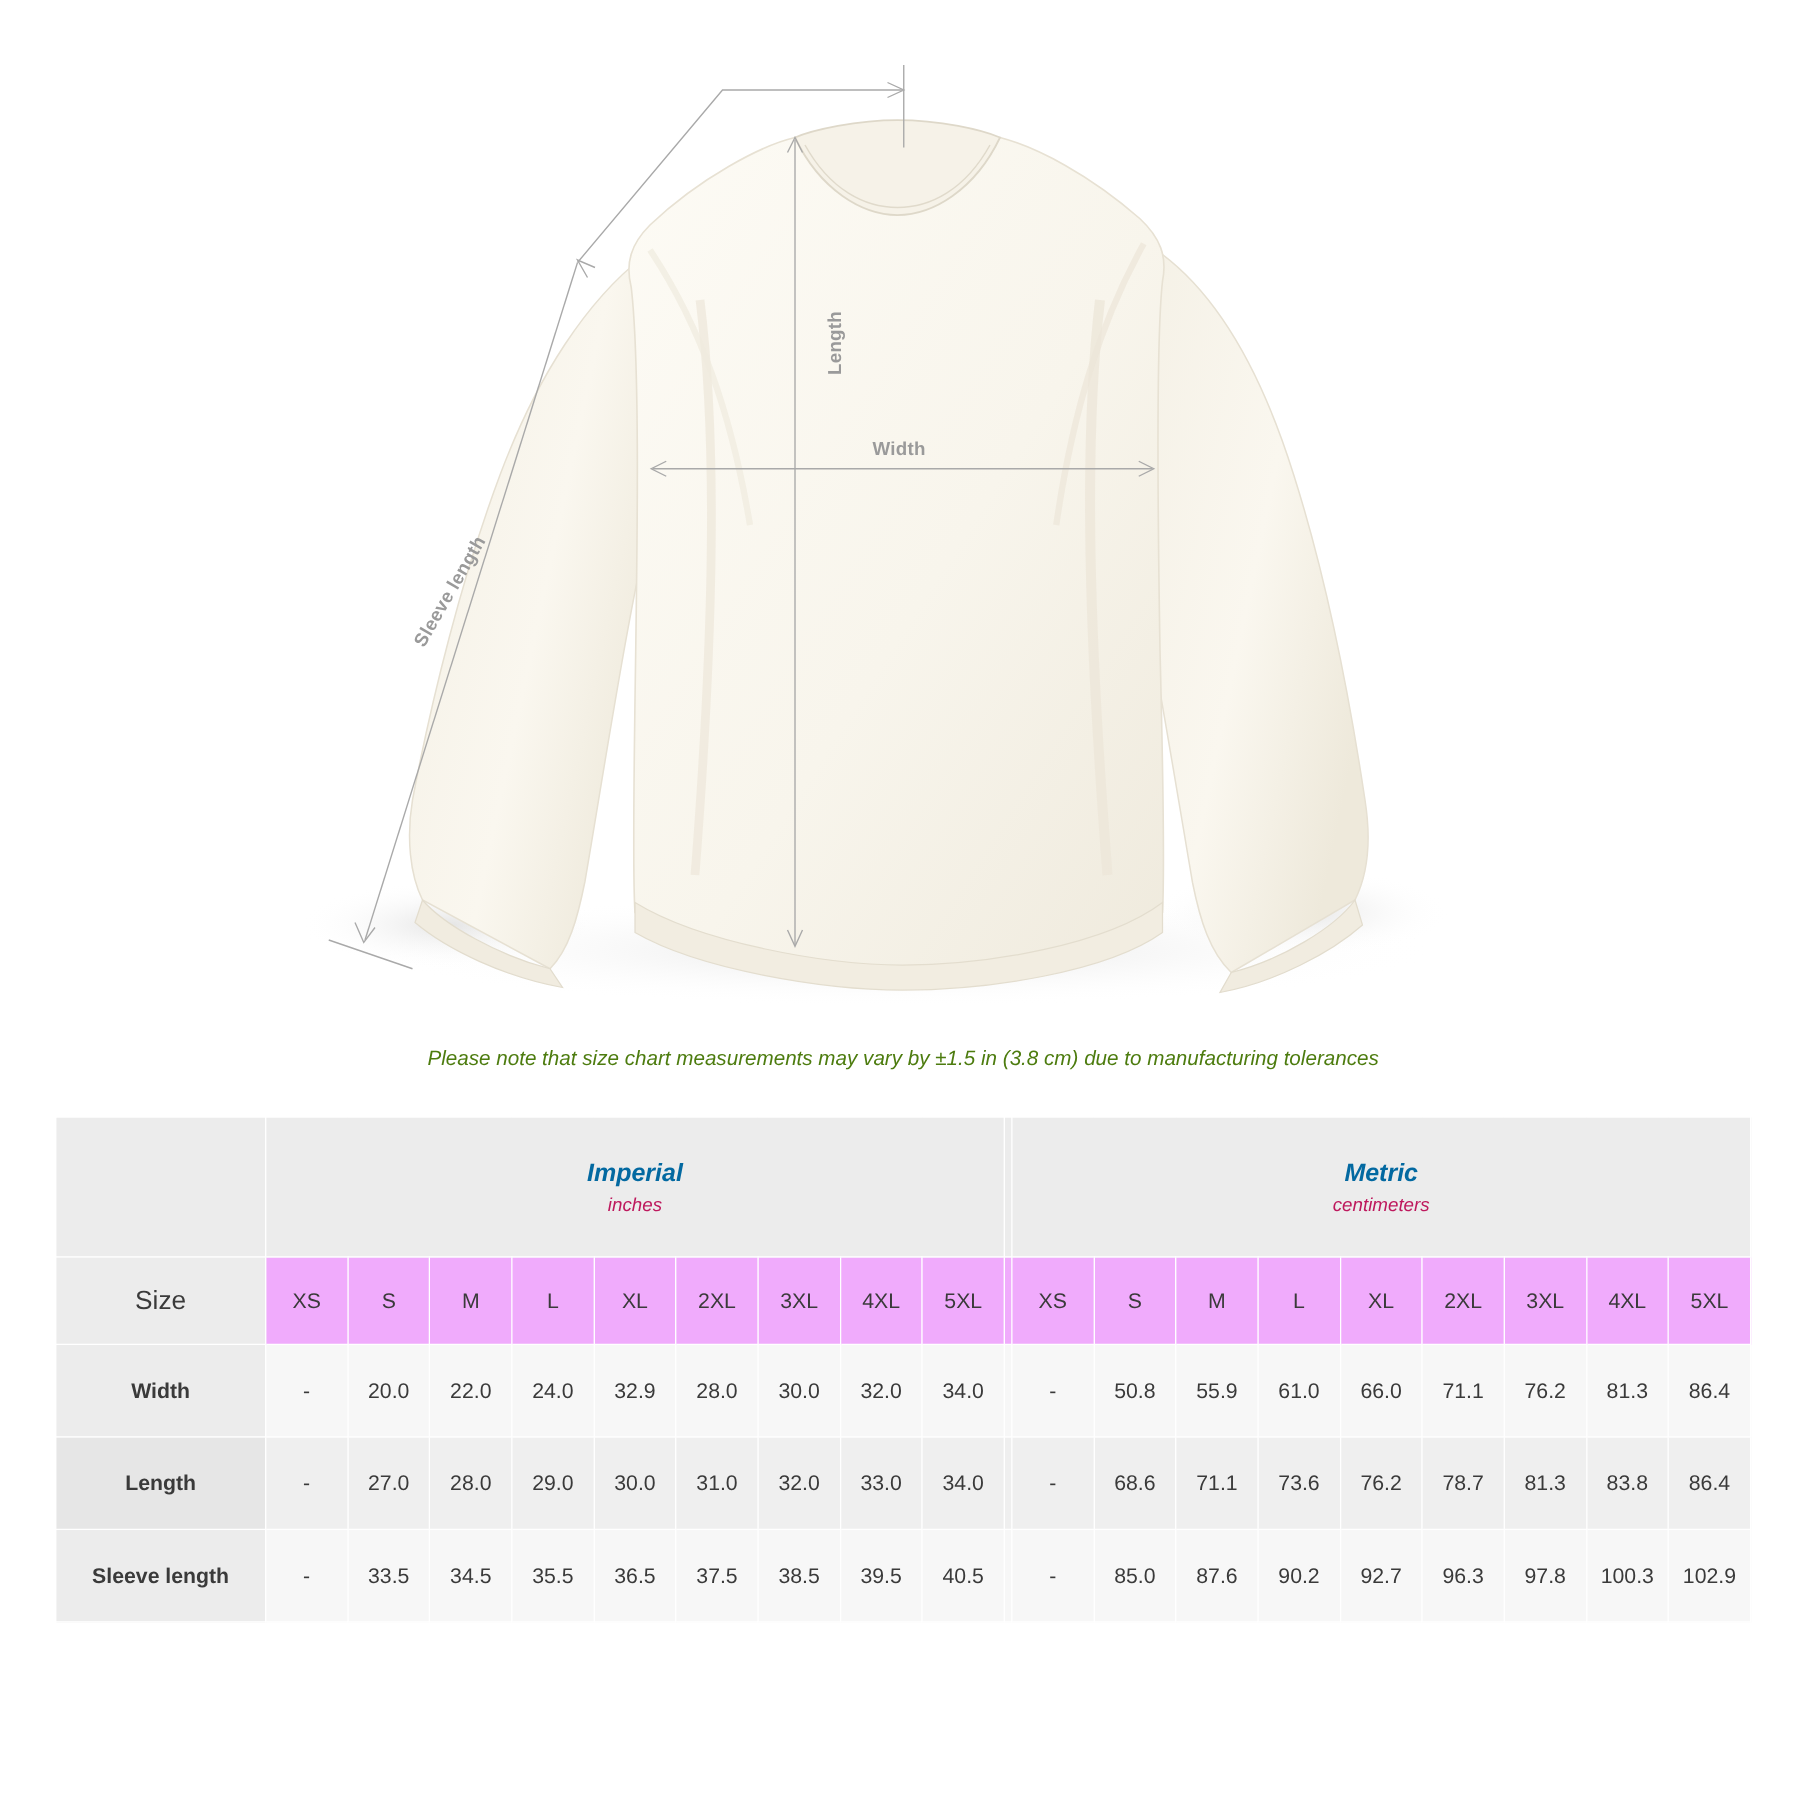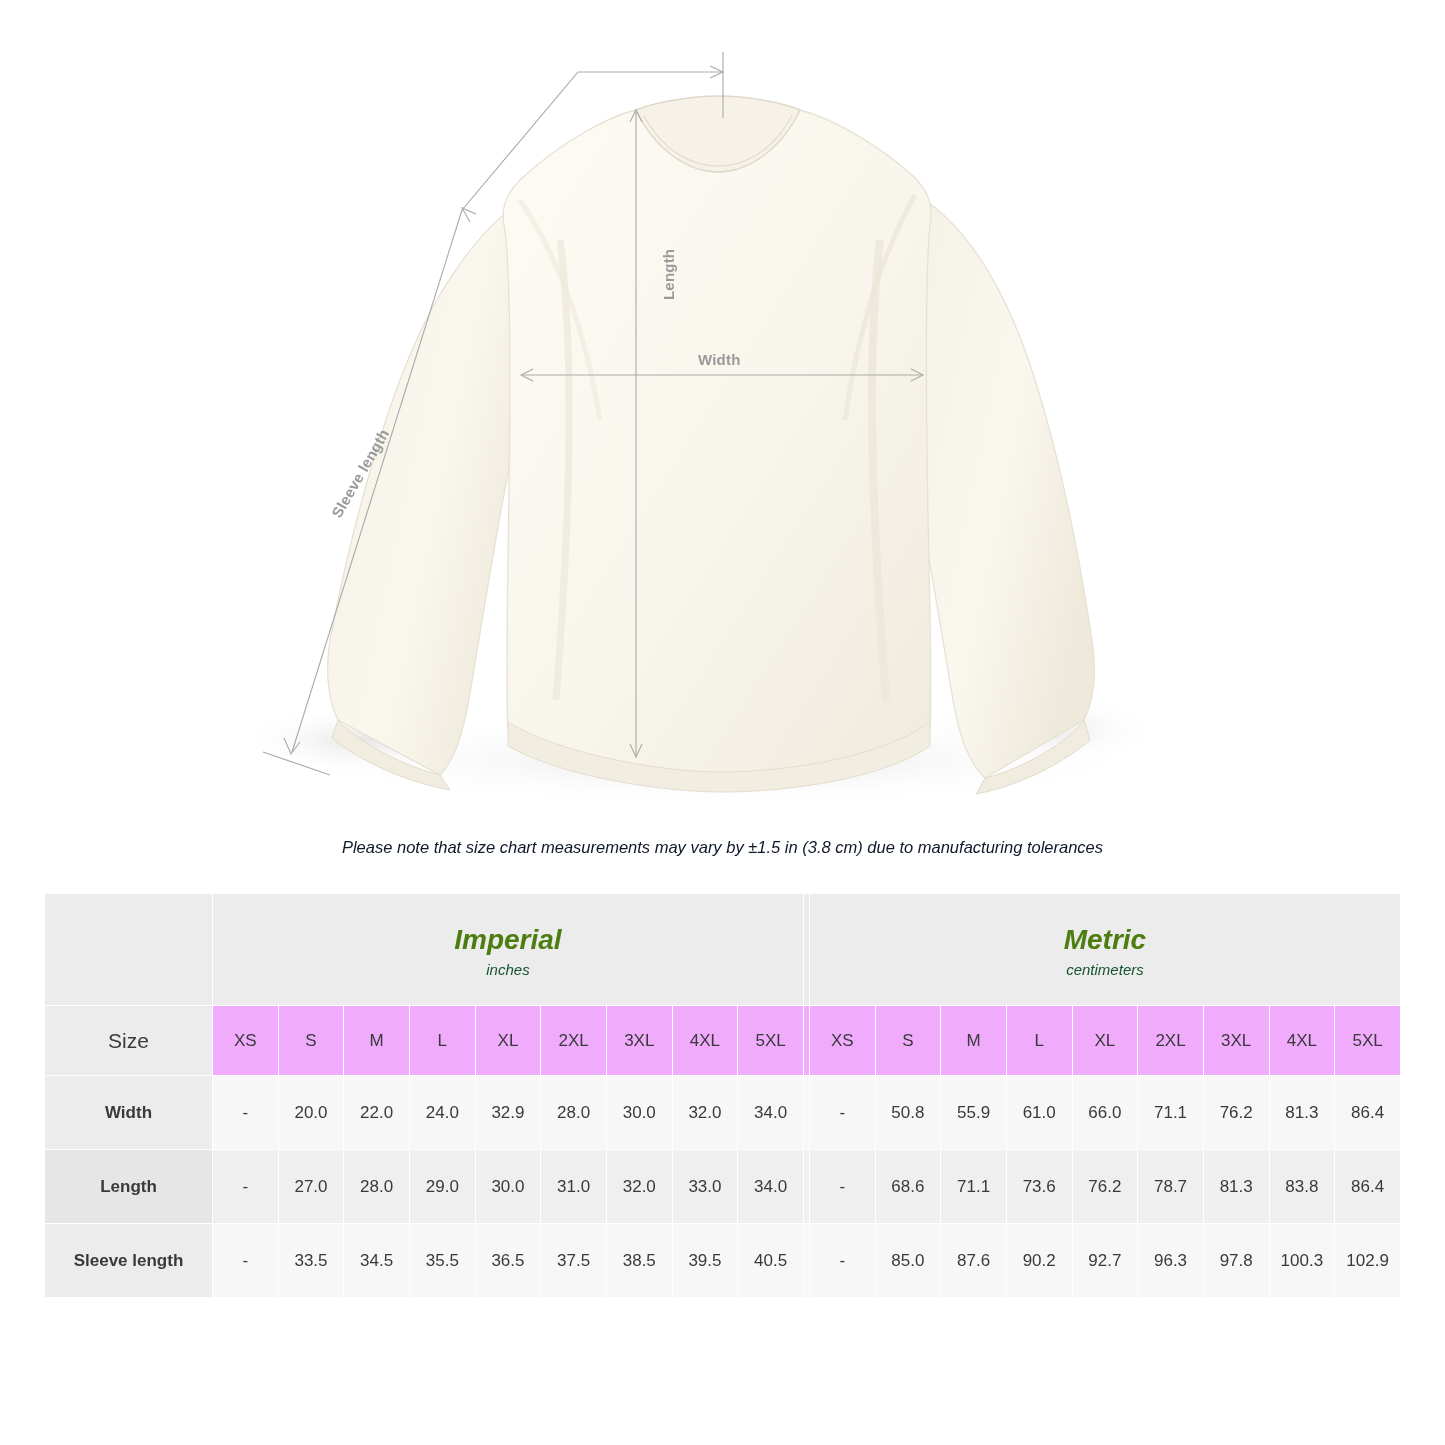--- a/index.html
+++ b/index.html
@@ -53,21 +53,21 @@
   }
   .chart-title {
     font-size: 27px;
     font-weight: bold;
     color: #1f1f1f;
     margin: 0 0 16px 0;
   }
   .chart-note {
     font-size: 16.5px;
     font-style: italic;
-    color: #0f172a;
+    color: #4d7c0f;
     margin: 0;
   }
 
   
   .table-wrap {
     margin: 36px 44px 0 44px;
   }
   table.size-table {
     border-collapse: collapse;
     width: 1357px;
@@ -77,30 +77,30 @@
     border: 1px solid #ffffff;
     text-align: center;
     font-weight: normal;
   }
   .unit-row td {
     background: #ececec;
     height: 112px;
     vertical-align: middle;
   }
   .unit-name {
-    font-size: 28px;
+    font-size: 20px;
     font-style: italic;
     font-weight: bold;
-    color: #4d7c0f;
+    color: #0369a1;
     line-height: 1.25;
   }
   .unit-sub {
     font-size: 15px;
     font-style: italic;
-    color: #14532d;
+    color: #be185d;
     padding-top: 4px;
   }
   .head-row td {
     background: #f0abfc;
     height: 70px;
     font-size: 17px;
     font-weight: bold;
     color: #3a3a3a;
   }
   .head-row td.rowlabel {

